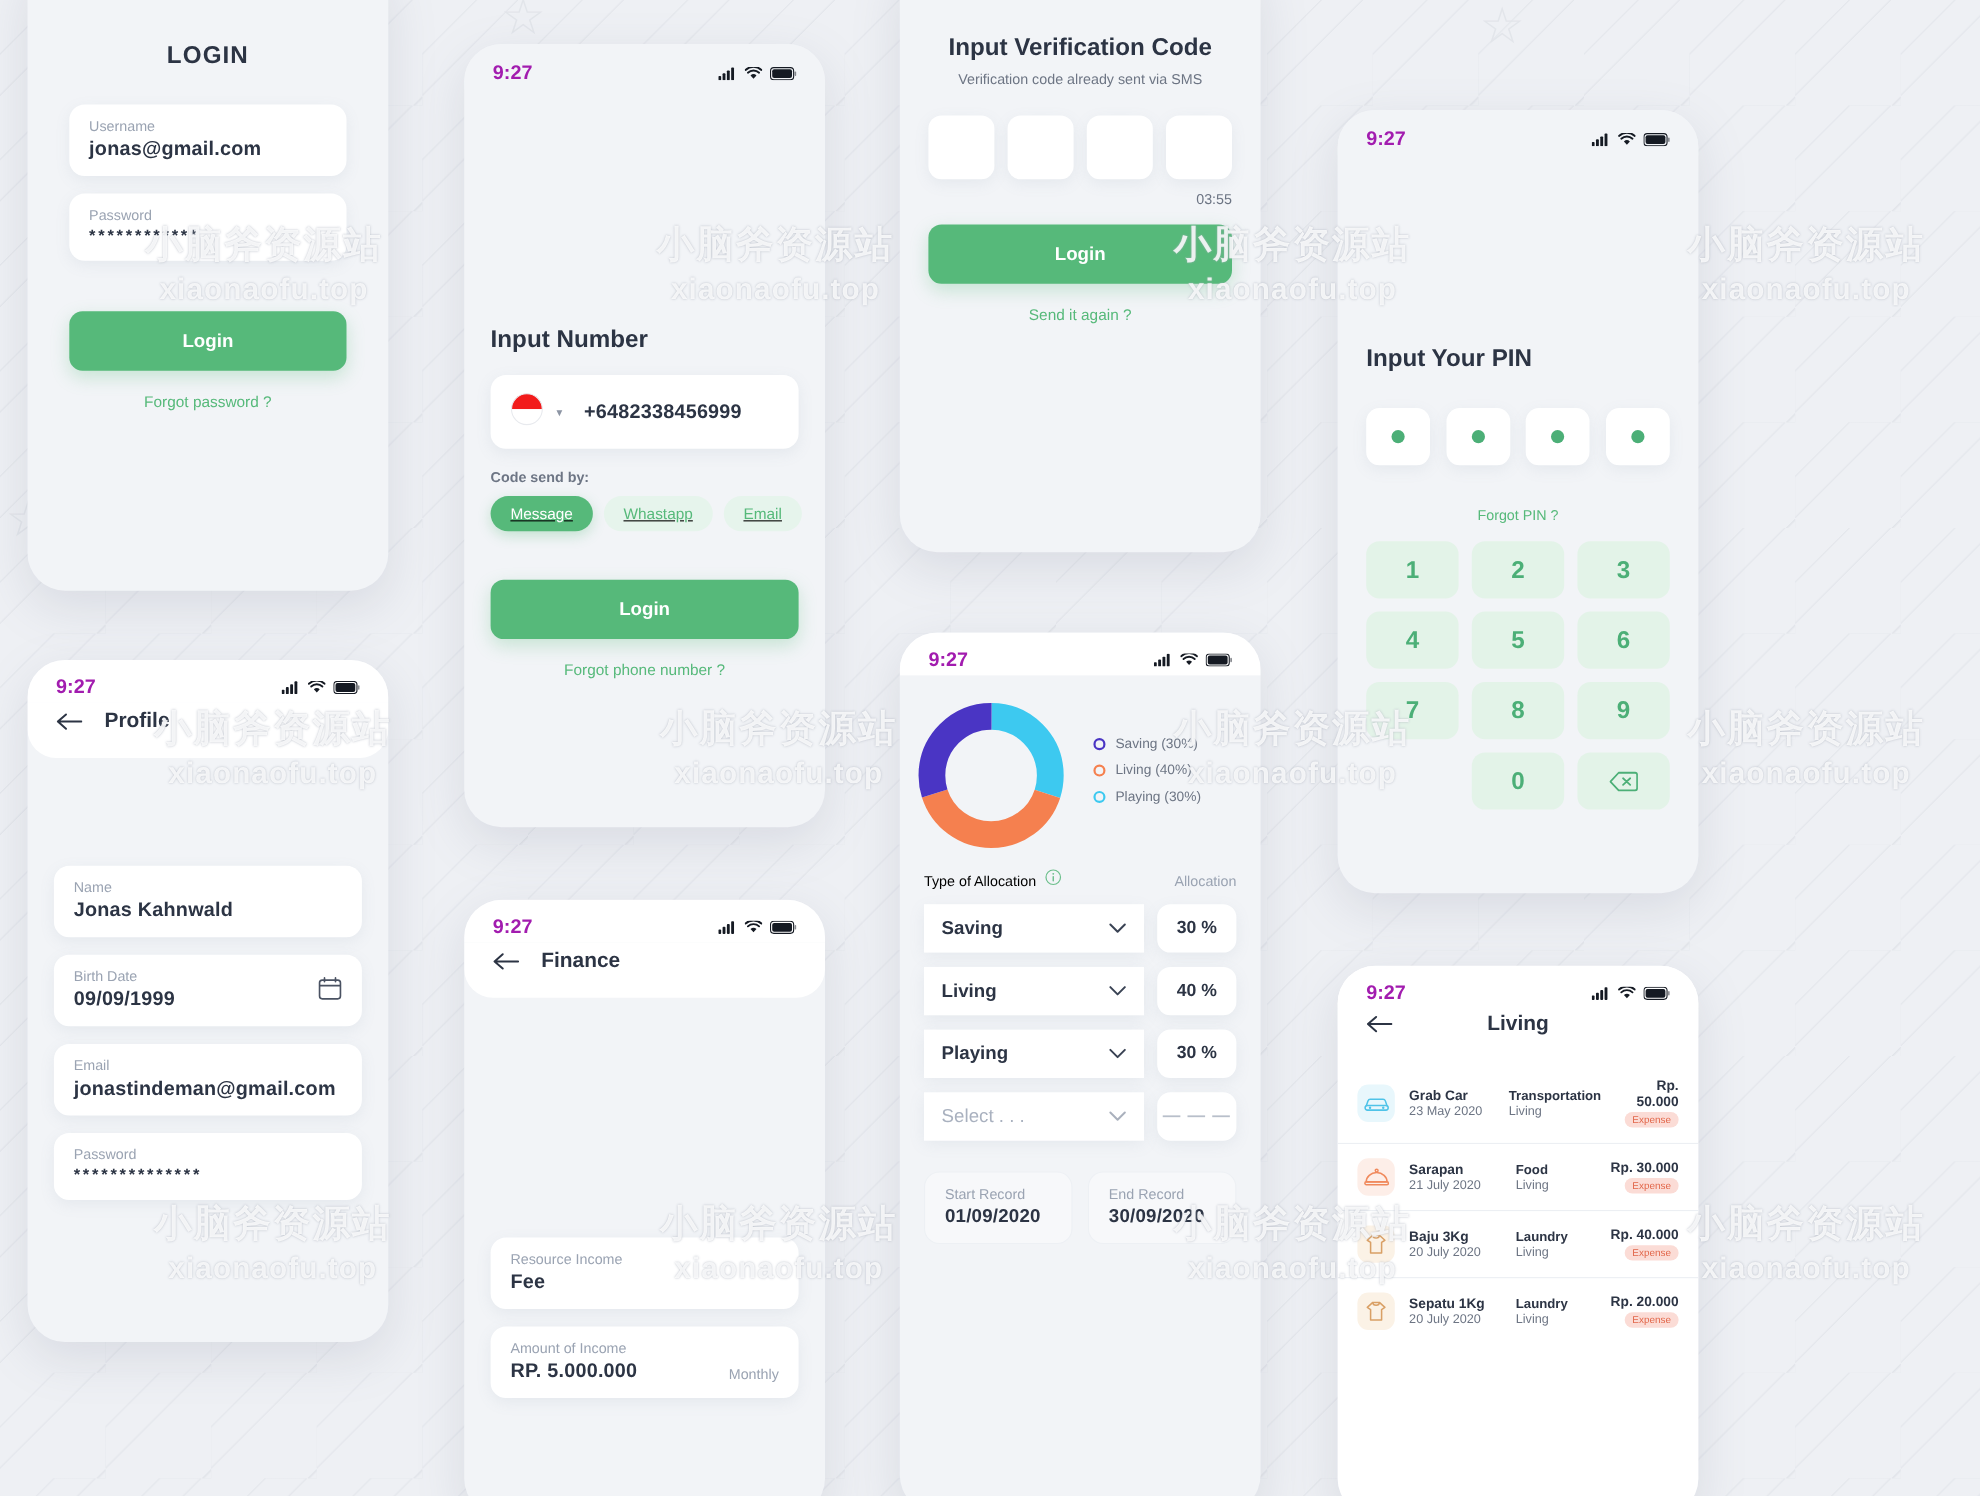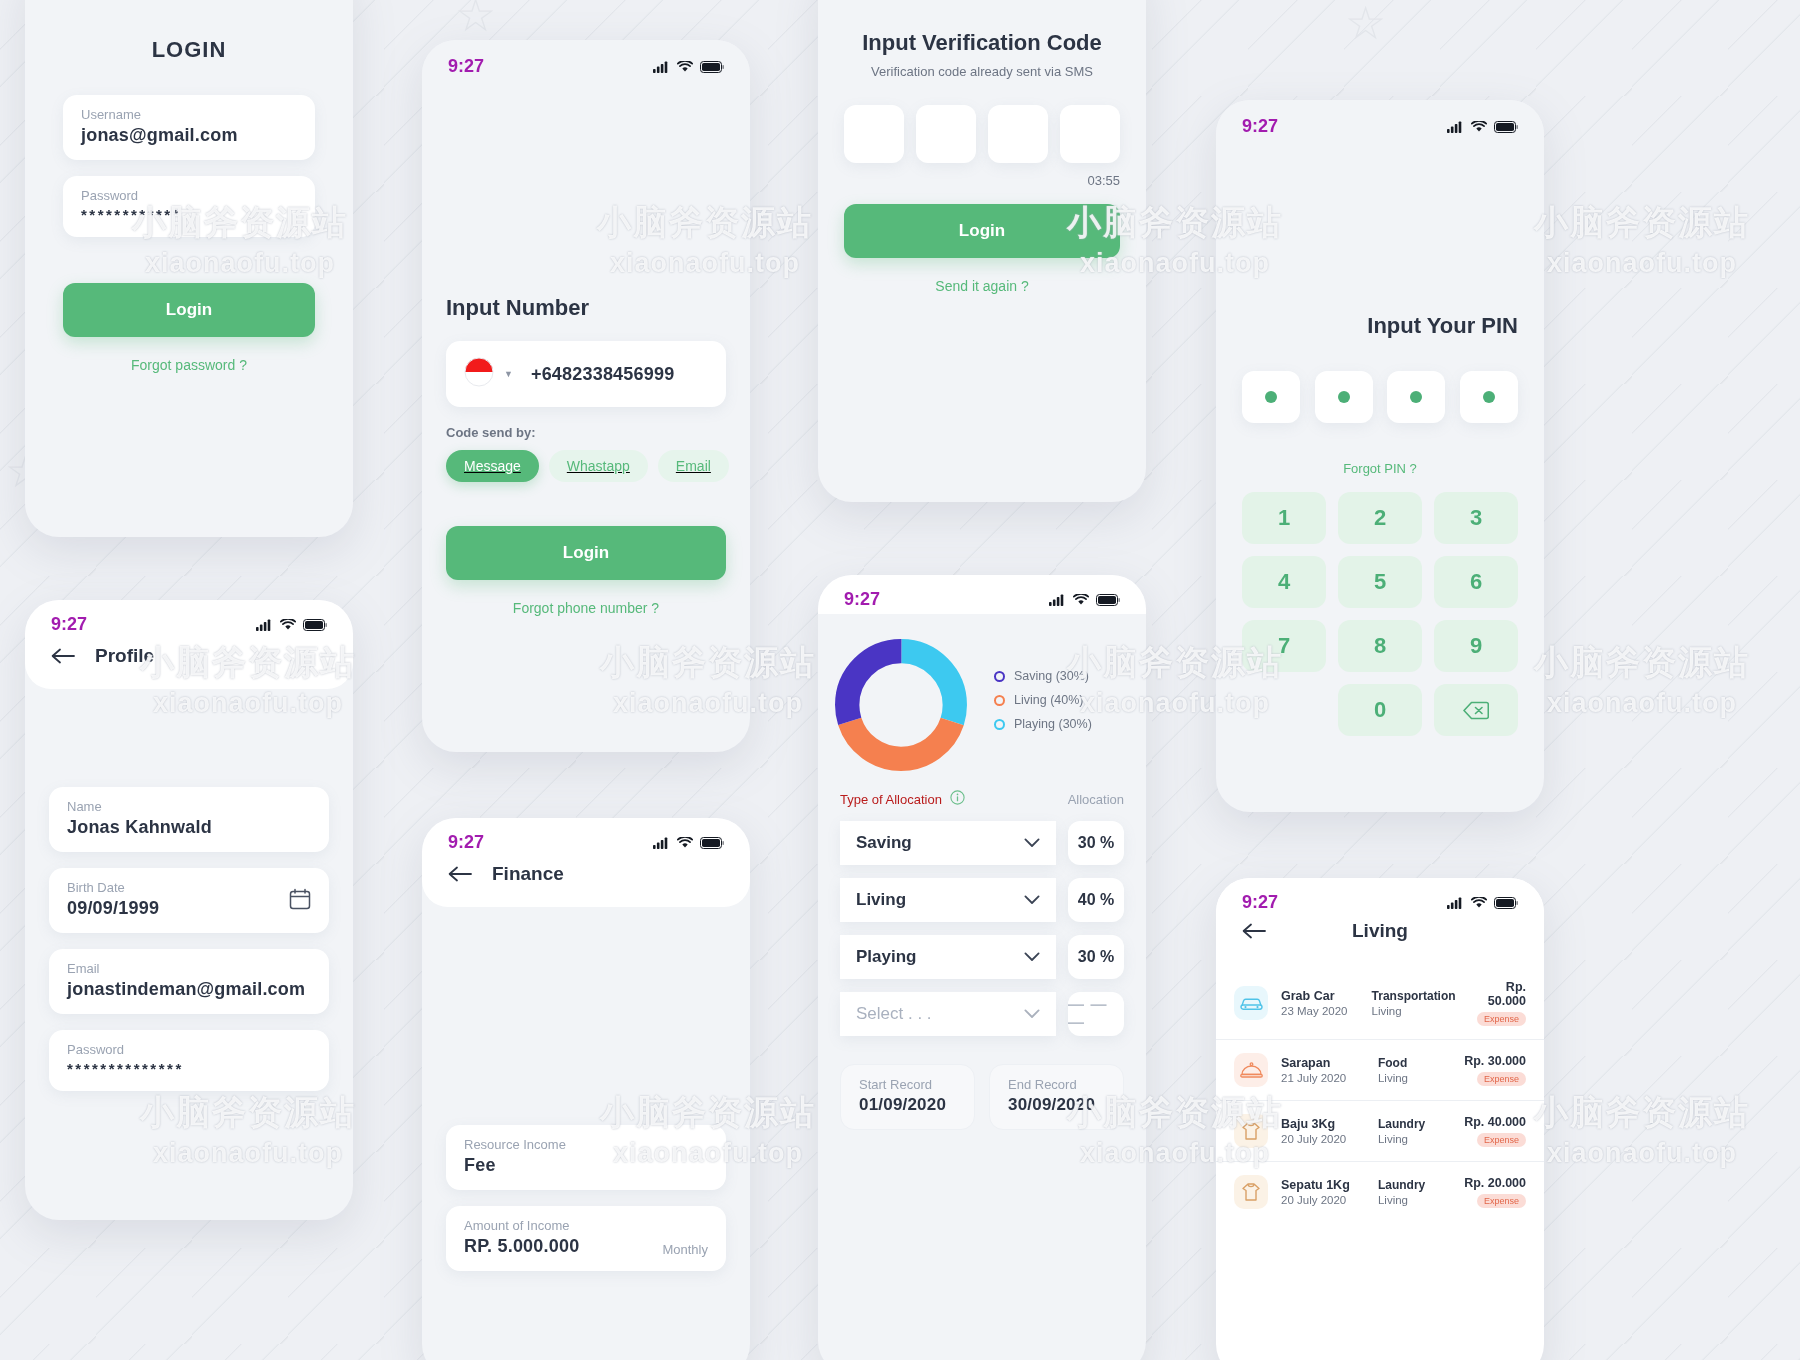--- a/index.html
+++ b/index.html
@@ -115,21 +115,21 @@
   
   .selrow { display:flex; gap:12px; align-items:stretch; }
   .selbox {
     flex:1; background:#fff; border-radius:0; padding:12px 16px;
     box-shadow:0 4px 14px rgba(120,135,160,.10);
     display:flex; align-items:center; justify-content:space-between;
     font-size:17px; font-weight:700; color:#2c3444; cursor:pointer;
   }
   .selbox.placeholder { color:#a9b1bf; font-weight:400; }
   .allocbox {
-    width:56px; background:#fff; border-radius:12px;
+    width:72px; background:#fff; border-radius:12px;
     box-shadow:0 4px 14px rgba(120,135,160,.10);
     display:flex; align-items:center; justify-content:center;
     font-size:16px; font-weight:700; color:#2c3444;
   }
   .allocbox.empty { color:#b8bfca; letter-spacing:1px; font-weight:700;}
 
   
   .trow { display:flex; align-items:center; padding:13px 18px; gap:13px;
           border-bottom:1px solid #eceff3; }
   .ticon { width:34px; height:34px; display:flex; align-items:center; justify-content:center;
@@ -274,21 +274,21 @@
       </svg>
       <svg width="24" height="12" viewBox="0 0 24 12">
         <rect x="0.5" y="0.5" width="21" height="11" rx="3" fill="none" stroke="#151a23" stroke-width="1"></rect>
         <rect x="2" y="2" width="18" height="8" rx="1.8" fill="#151a23"></rect>
         <rect x="22.4" y="4" width="1.6" height="4" rx="0.8" fill="#151a23" opacity=".5"></rect>
       </svg>
     </span>
   </div>
 
   <div style="padding:172px 26px 0 26px;">
-    <div class="screen-title" style="text-align:right;">Input Your PIN</div>
+    <div class="screen-title" style="text-align:left;">Input Your PIN</div>
 
     <div style="display:flex; justify-content:space-between; margin-top:32px;">
       <div class="pinbox">
           <span class="pindot"></span>
         </div>
       <div class="pinbox">
           <span class="pindot"></span>
         </div>
       <div class="pinbox">
           <span class="pindot"></span>
@@ -469,21 +469,21 @@
       <div class="legend-item">
         <span class="legend-ring" style="border-color:#3DC9F0;"></span>
         <span class="legend-txt">Playing (30%)</span>
       </div>
     </div>
   </div>
 
   <div style="padding:14px 22px 0 22px;">
     <div style="display:flex; align-items:center; justify-content:space-between;">
       <span style="display:flex; align-items:center; gap:8px;">
-        <span style="font-size:13px; color:#b91c1c;">Type of Allocation</span>
+        <span style="font-size:13px; color:#000000;">Type of Allocation</span>
         <span>
           <svg width="15" height="15" viewBox="0 0 15 15">
             <circle cx="7.5" cy="7.5" r="6.6" fill="none" stroke="#6cbf8c" stroke-width="1.1"></circle>
             <circle cx="7.5" cy="4.4" r="0.85" fill="#6cbf8c"></circle>
             <rect x="6.85" y="6.3" width="1.3" height="5" rx="0.65" fill="#6cbf8c"></rect>
           </svg>
         </span>
       </span>
       <span style="font-size:13px; color:#9aa3b2;">Allocation</span>
     </div>

